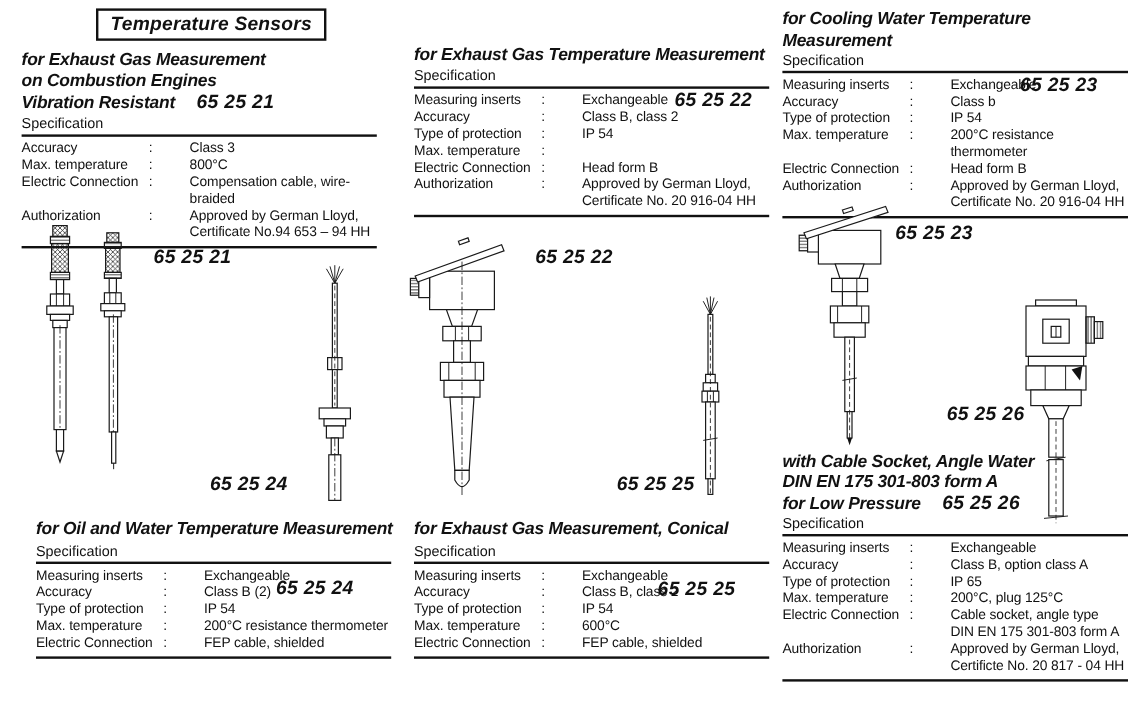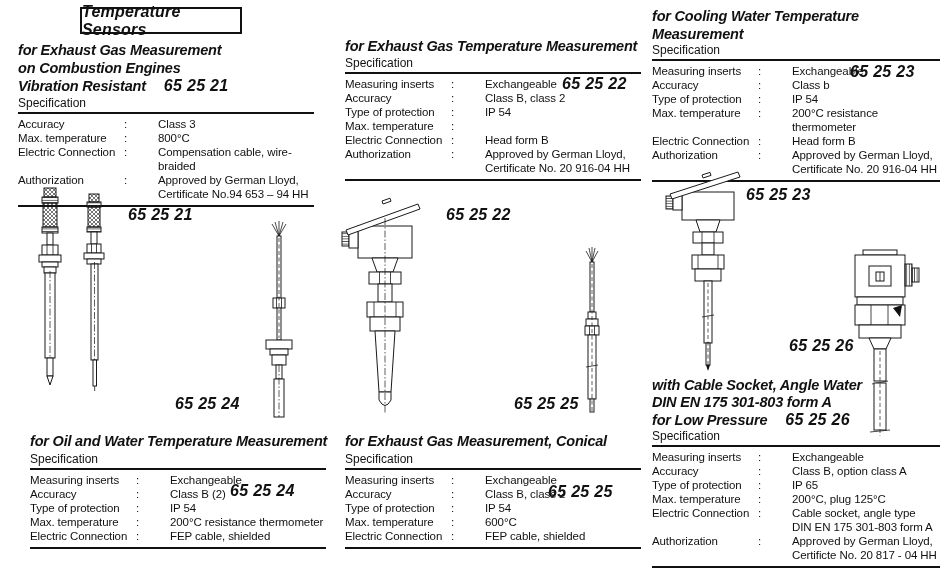--- a/index.html
+++ b/index.html
@@ -2,21 +2,21 @@
 <html><head>
 <meta charset="utf-8">
 <style>
   * { margin:0; padding:0; box-sizing:border-box; }
   html,body { width:942px; height:586px; }
   body {
     position:relative; background:#ffffff; color:#111;
     font-family:"Liberation Sans", sans-serif; overflow:hidden;
   }
   .title-box {
-    position:absolute; left:80px; top:7px; width:162px; height:27px;
+    position:absolute; left:80px; top:7px; width:192px; height:27px;
     border:2px solid #111; display:flex; align-items:center; justify-content:center;
     font-style:italic; font-weight:bold; font-size:16px; letter-spacing:.2px; background:#fff;
   }
   .section { position:absolute; }
   .sec-title {
     font-style:italic; font-weight:bold; font-size:14.5px; line-height:18px;
     letter-spacing:-0.2px; white-space:nowrap;
   }
   .sec-title.tight { line-height:17px; }
   .pn { font-style:italic; font-weight:bold; font-size:16px; letter-spacing:.3px; white-space:nowrap; }

